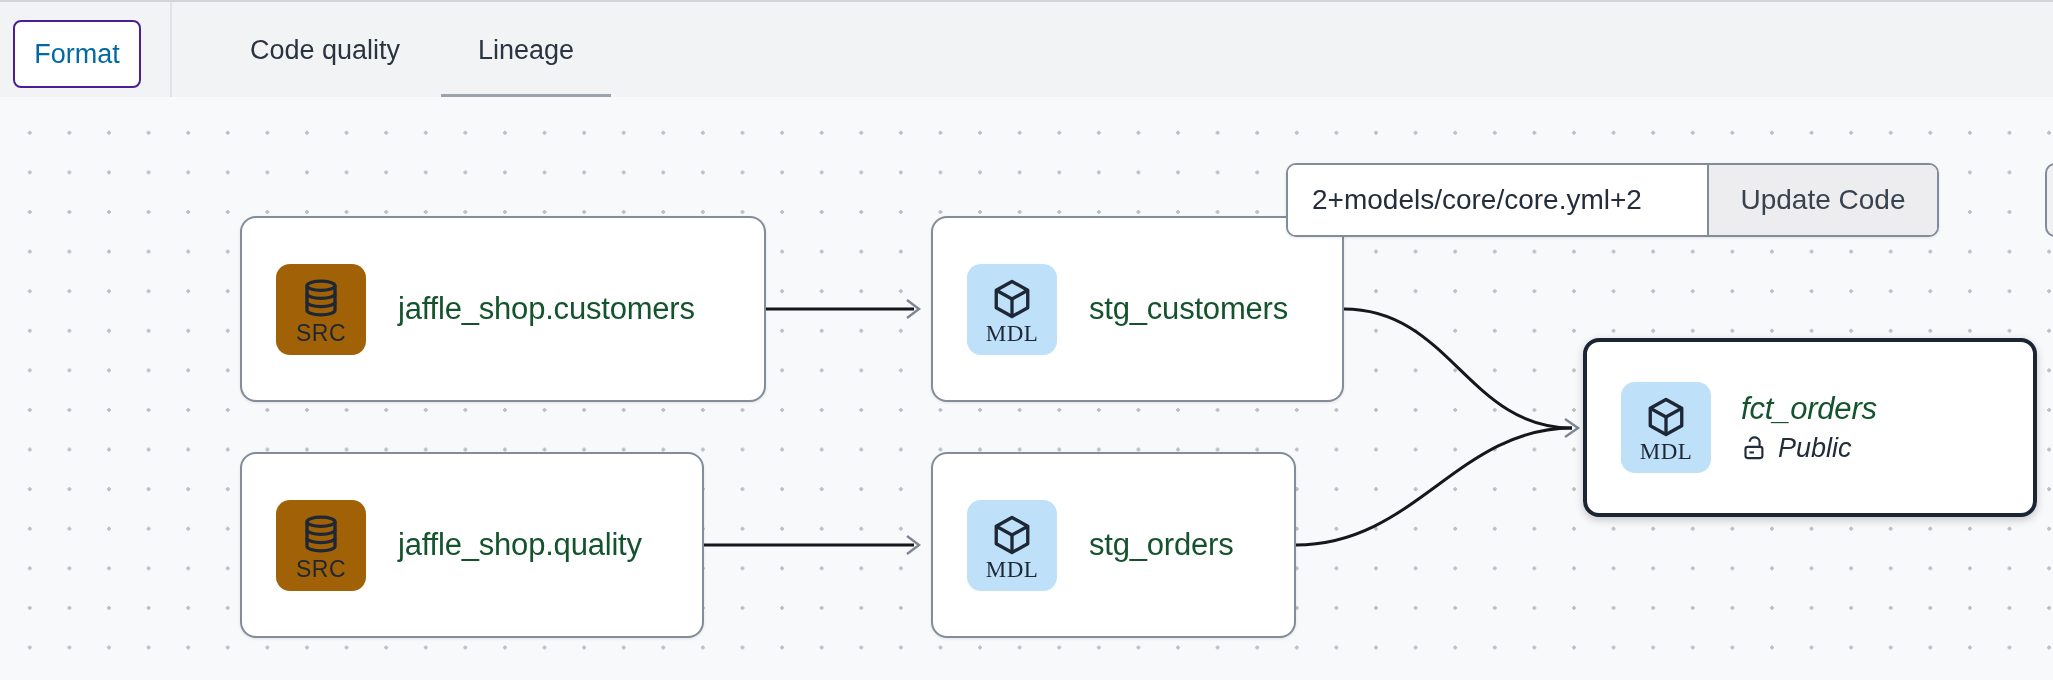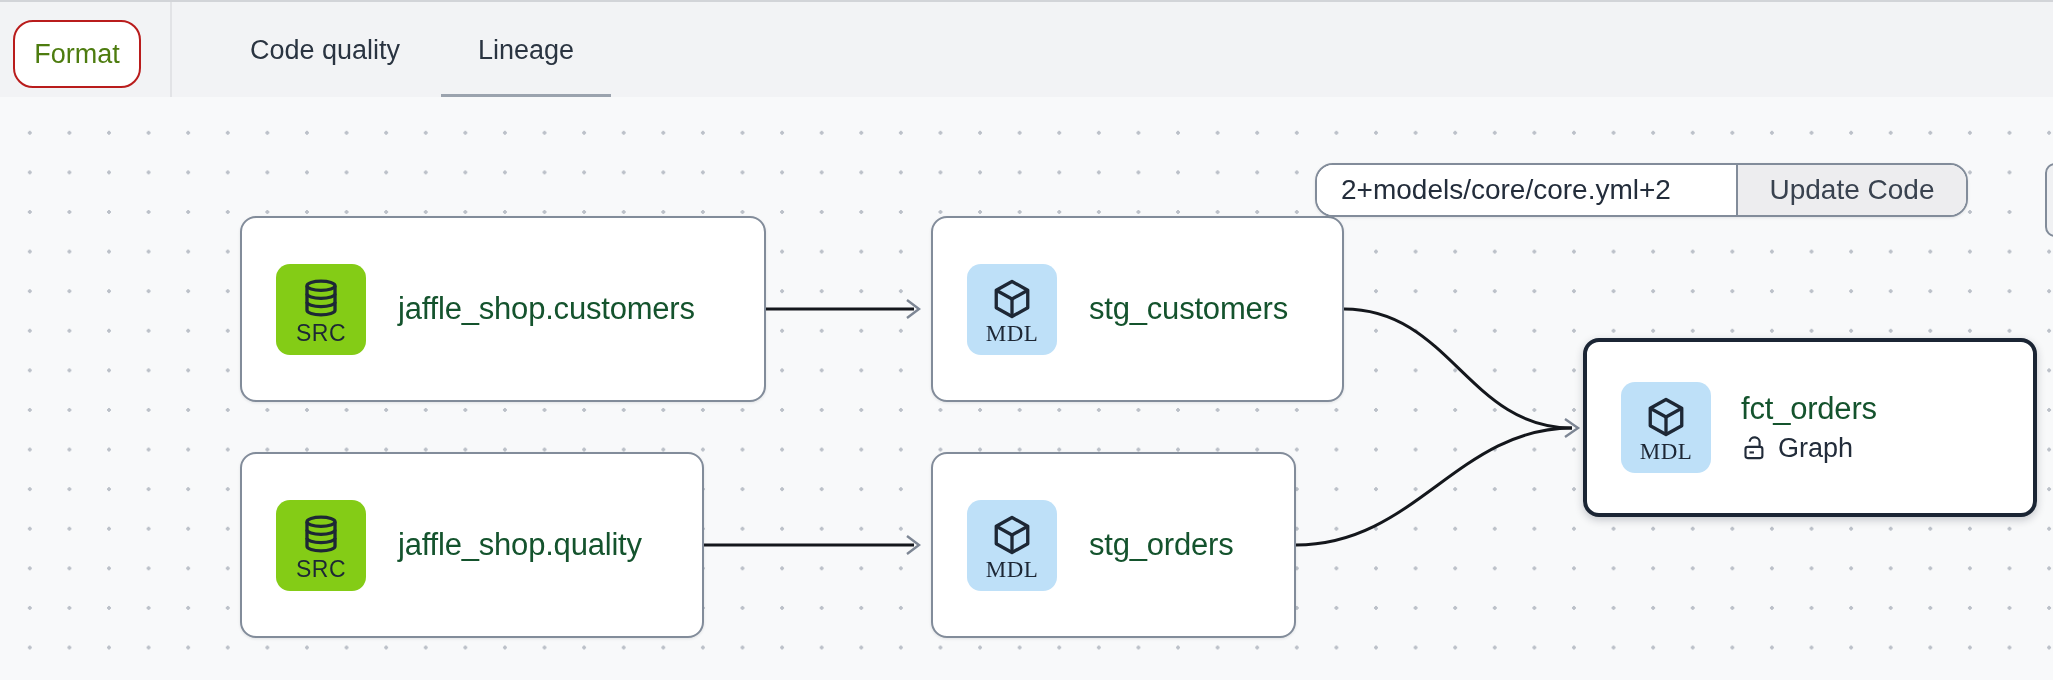--- a/index.html
+++ b/index.html
@@ -12,22 +12,22 @@
   .app { position:relative; width:2053px; height:680px; background:#f8f9fa; }
 
   
   .topbar {
     position:absolute; top:0; left:0; right:0; height:97px;
     background:#f2f3f5;
     border-top:2px solid #d2d4d8;
   }
   .format-btn {
     position:absolute; left:13px; top:18px; width:128px; height:68px;
-    background:#ffffff; border:2px solid #b91c1c; border-radius:20px;
-    font-family:inherit; font-size:27px; color:#4d7c0f; cursor:pointer;
+    background:#ffffff; border:2px solid #4c1d95; border-radius:8px;
+    font-family:inherit; font-size:27px; color:#0369a1; cursor:pointer;
   }
   .topbar-divider {
     position:absolute; left:170px; top:0; width:2px; height:97px; background:#e2e3e6;
   }
   .tab {
     position:absolute; top:0; height:97px; display:flex; align-items:center; justify-content:center;
     font-size:27px; color:#2a3441; cursor:pointer;
   }
   .tab-code-quality { left:243px; width:164px; }
   .tab-lineage { left:441px; width:170px; }
@@ -62,33 +62,33 @@
   .node-fct-orders    {
     left:1583px; top:241px; width:454px; height:179px;
     border:4px solid #1b2534; gap:30px;
     box-shadow:0 3px 8px rgba(16,24,40,0.22);
   }
   .badge {
     width:90px; height:91px; border-radius:14px; flex:0 0 auto;
     display:flex; flex-direction:column; align-items:center; justify-content:center;
     gap:1px; padding-top:6px;
   }
-  .badge-src { background:#84cc16; }
+  .badge-src { background:#a16207; }
   .badge-mdl { background:#bee0f8;font-family:Liberation Serif, serif; }
   .badge svg { display:block; }
   .badge-label { font-size:23px; font-weight:500; color:#1d2735; letter-spacing:0.5px; }
   .node-title { font-size:31px; color:#14532d; letter-spacing:-0.2px; white-space:nowrap; }
-  .node-meta { display:flex; flex-direction:column; gap:6px; }
+  .node-meta { display:flex; flex-direction:column; gap:6px;font-style:italic; }
   .access-row { display:flex; align-items:center; gap:10px; font-size:27px; color:#222c3a; }
   .access-row svg { display:block; }
 
   
   .selector-group {
-    position:absolute; left:1315px; top:66px; width:653px; height:54px; z-index:3;
-    display:flex; border:2px solid #828c9a; border-radius:18px; overflow:hidden;
+    position:absolute; left:1286px; top:66px; width:653px; height:74px; z-index:3;
+    display:flex; border:2px solid #828c9a; border-radius:10px; overflow:hidden;
     background:#ffffff; box-shadow:0 1px 3px rgba(20,28,40,0.10);
   }
   .selector-input {
     flex:1 1 auto; width:419px; border:none; outline:none; background:#ffffff;
     font-family:inherit; font-size:28px; color:#232d3b; padding:0 24px;
   }
   .update-btn {
     flex:0 0 auto; width:230px; background:#ededef; border:none;
     border-left:2px solid #828c9a; cursor:pointer;
     font-family:inherit; font-size:28px; color:#39424f;
@@ -187,21 +187,21 @@
         <span class="badge-label">MDL</span>
       </div>
       <div class="node-meta">
         <div class="node-title">fct_orders</div>
         <div class="access-row">
           <svg width="27" height="27" viewBox="0 0 24 24" fill="none" stroke="#222c3a" stroke-width="1.9" stroke-linejoin="round">
             <rect x="4" y="10.5" width="15" height="10" rx="2"></rect>
             <path d="M16.5 10.5 V7 a4.4 4.4 0 0 0 -8.8 -1"></path>
             <path d="M7.5 15.5 h4"></path>
           </svg>
-          <span>Graph</span>
+          <span>Public</span>
         </div>
       </div>
     </div>
 
     <div class="selector-group">
       <input class="selector-input" type="text" value="2+models/core/core.yml+2" style="">
       <button class="update-btn">Update Code</button>
     </div>
 
     <div class="right-sliver"></div>

